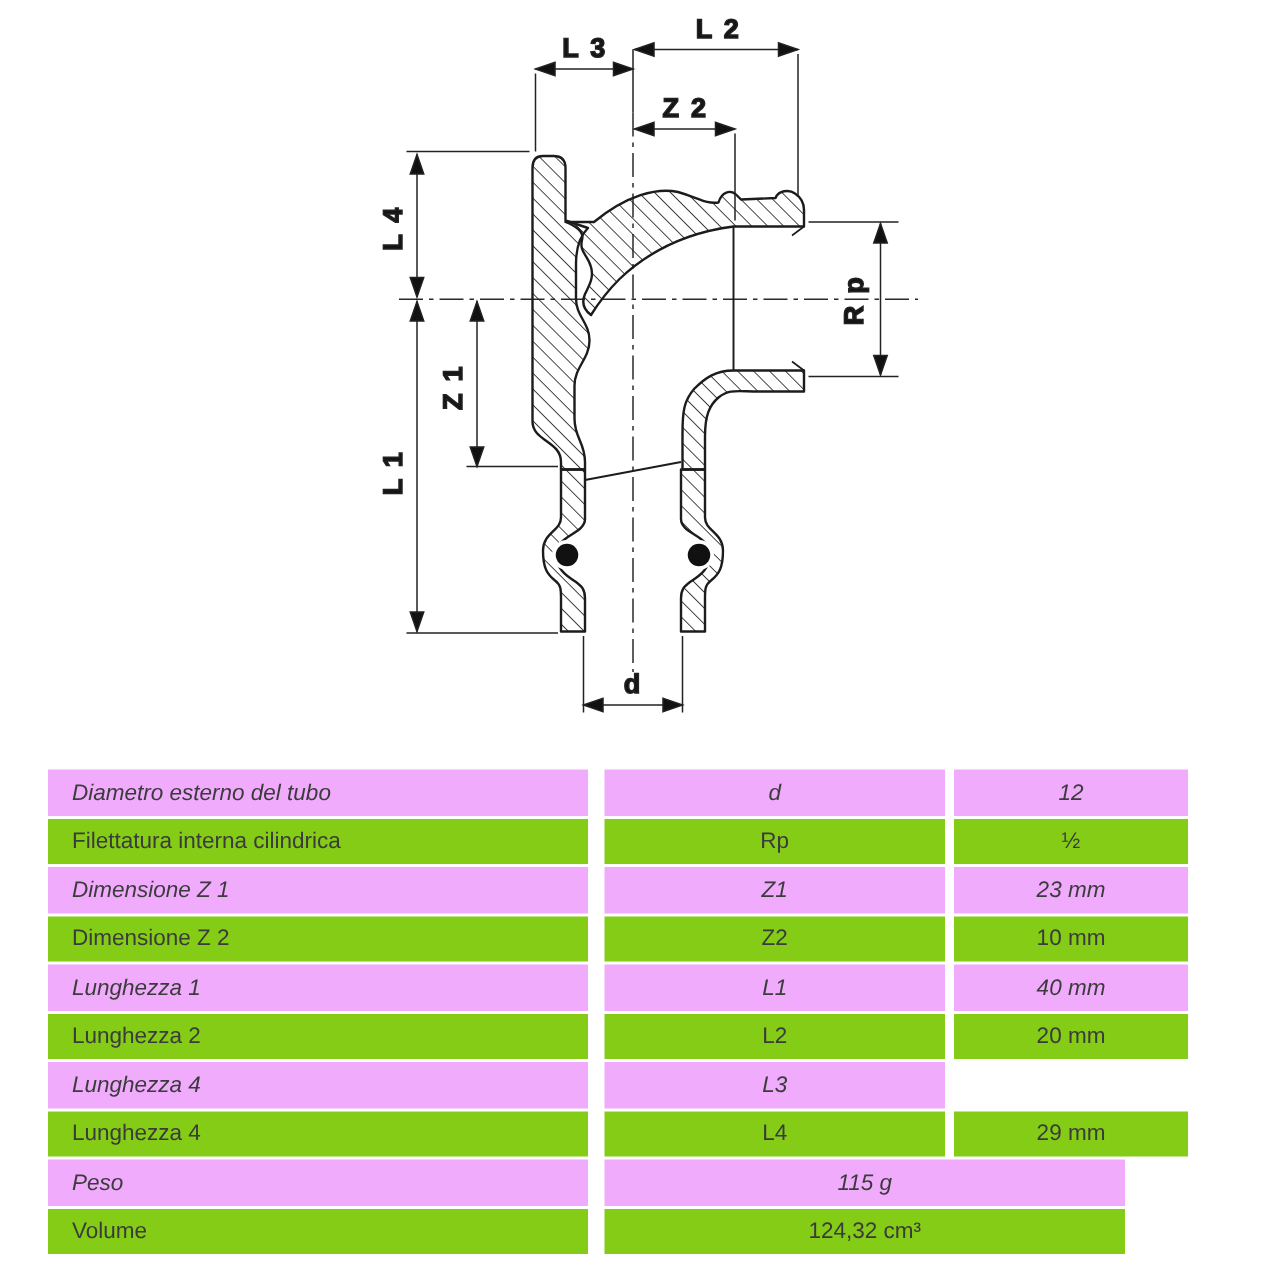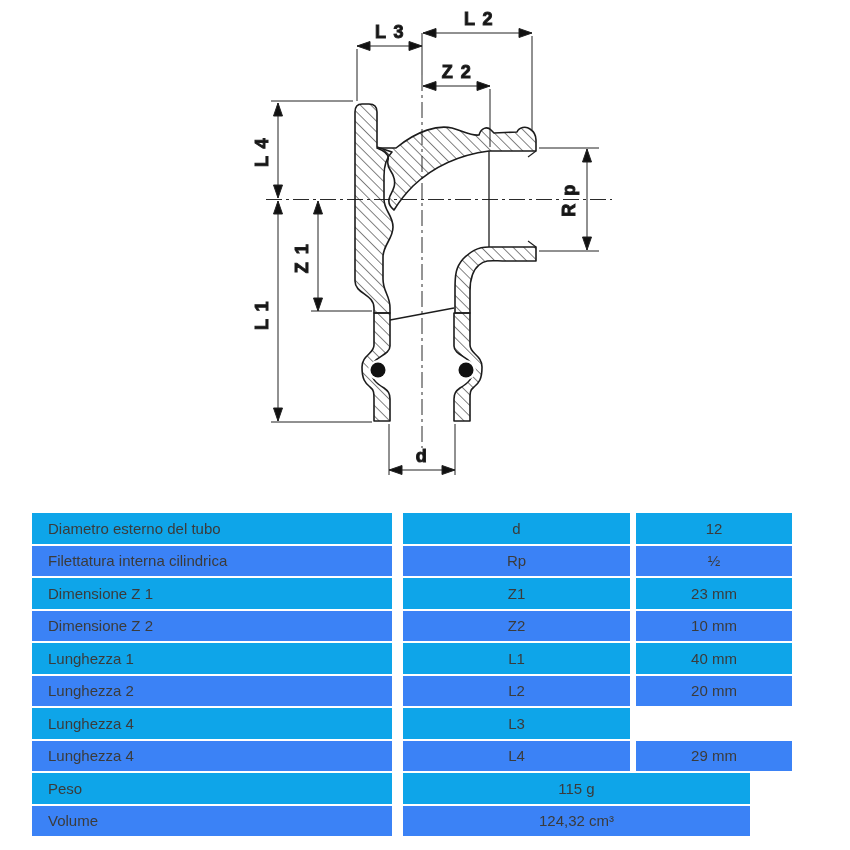--- a/index.html
+++ b/index.html
@@ -7,22 +7,22 @@
   #drawing{position:absolute;left:0;top:0;}
   .dim-text{font-family:"Liberation Sans",sans-serif;font-size:18px;font-weight:600;fill:#141414;letter-spacing:1.5px;}
   
   .spec-table{position:absolute;left:32px;top:513px;width:789px;display:flex;flex-direction:column;gap:2px;}
   .spec-row{display:flex;height:30.5px;}
   .cell{display:flex;align-items:center;font-size:15px;color:#3b3b3b;box-sizing:border-box;}
   .c-label{width:360px;padding-left:16px;margin-right:11px;}
   .c-sym{width:227px;justify-content:center;margin-right:6px;}
   .c-val{width:156px;justify-content:center;}
   .c-merged{width:347px;justify-content:center;}
-  .row-odd .cell{background:#0ea5e9;}
-  .row-even .cell{background:#3b82f6;}
+  .row-odd .cell{background:#f0abfc;font-style:italic;}
+  .row-even .cell{background:#84cc16;}
 </style>
 </head>
 <body>
 
 <svg id="drawing" width="850" height="505" viewBox="0 0 850 505" xmlns="http://www.w3.org/2000/svg">
   <defs>
     <pattern id="hatch" width="7.5" height="7.5" patternUnits="userSpaceOnUse" patternTransform="rotate(-45)">
       <line x1="0" y1="0" x2="0" y2="7.5" stroke="#1c1c1c" stroke-width="1.1"></line>
     </pattern>
   </defs>

